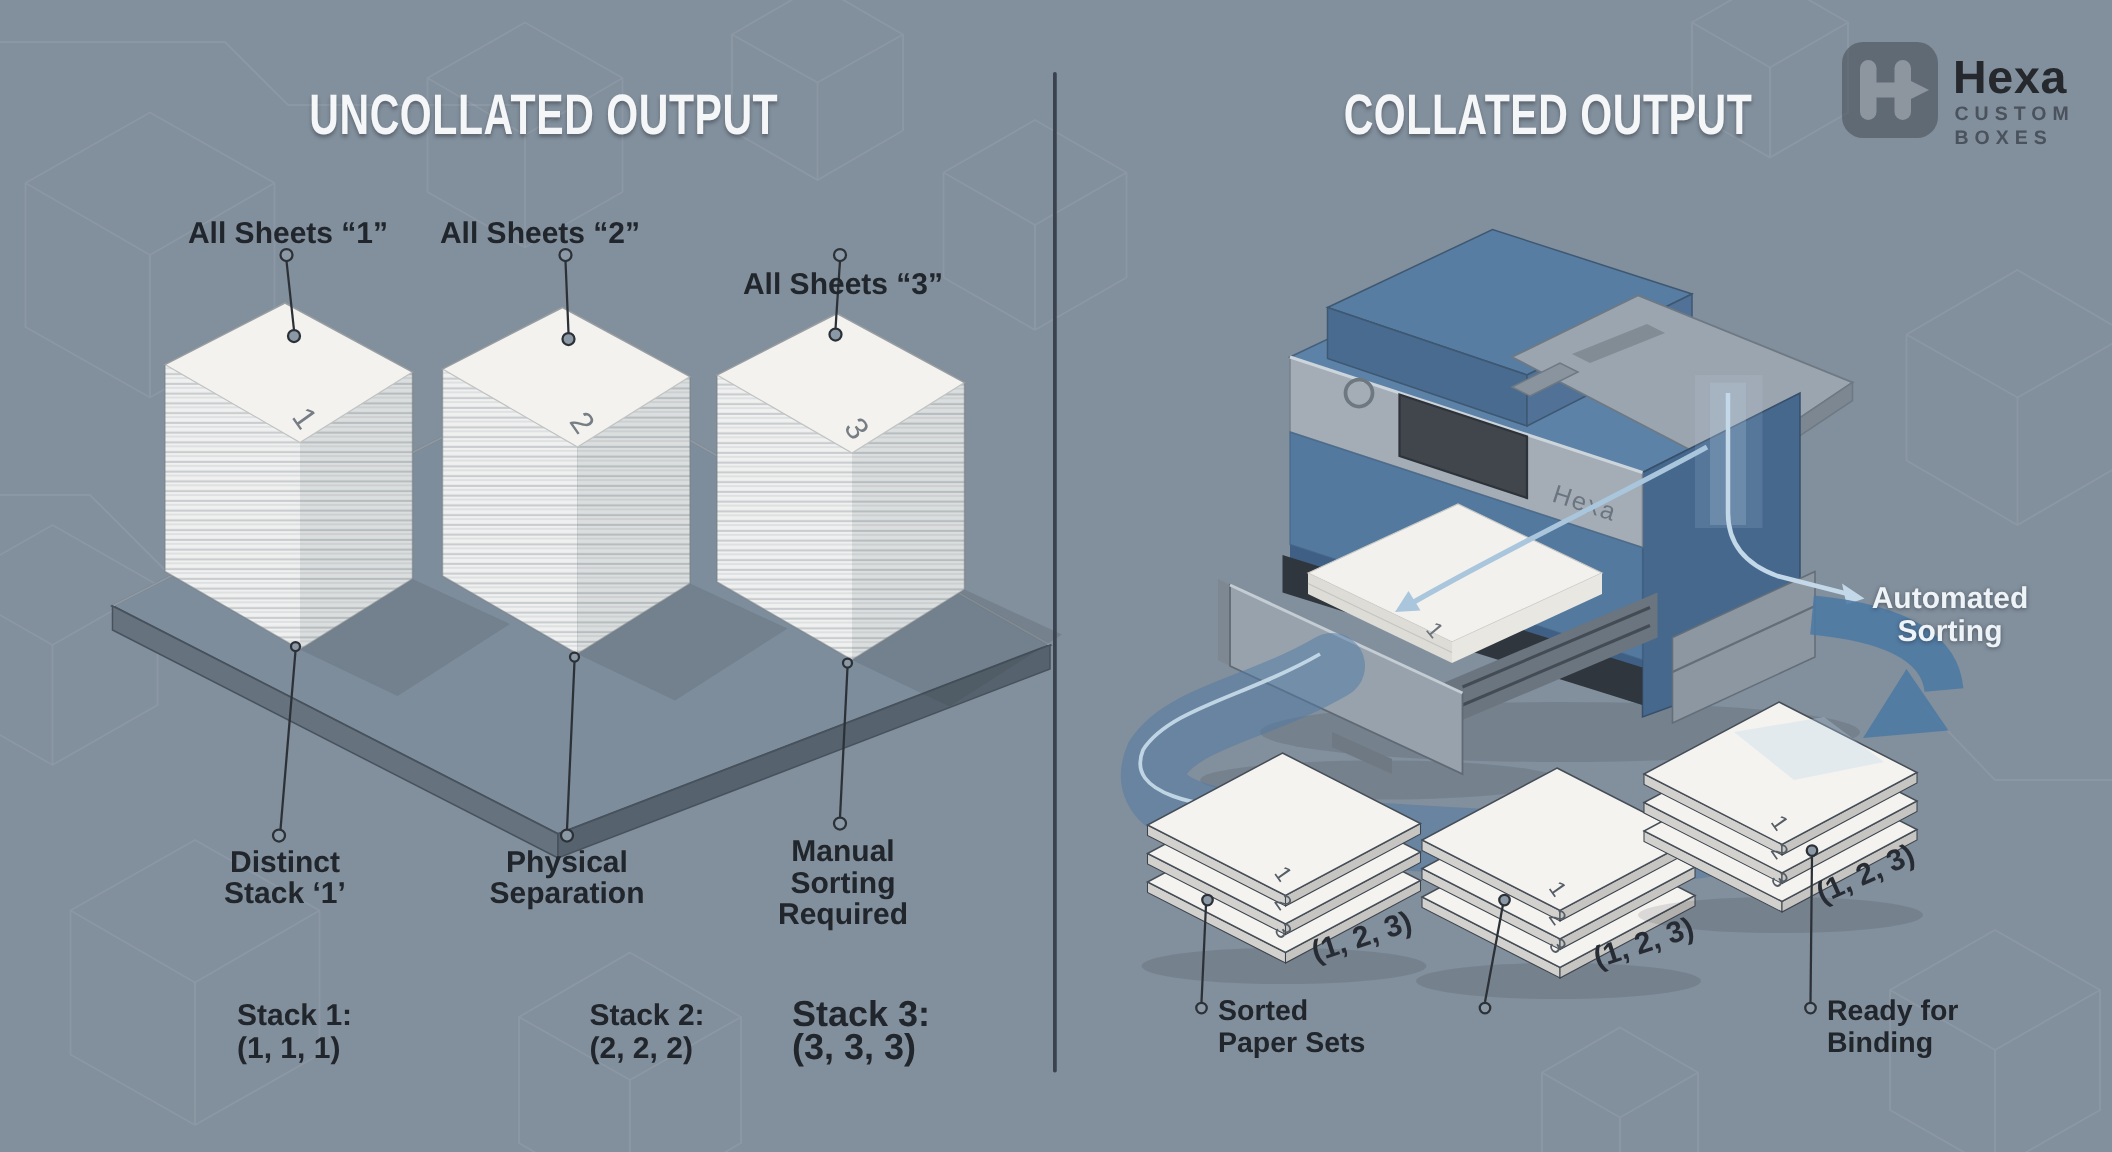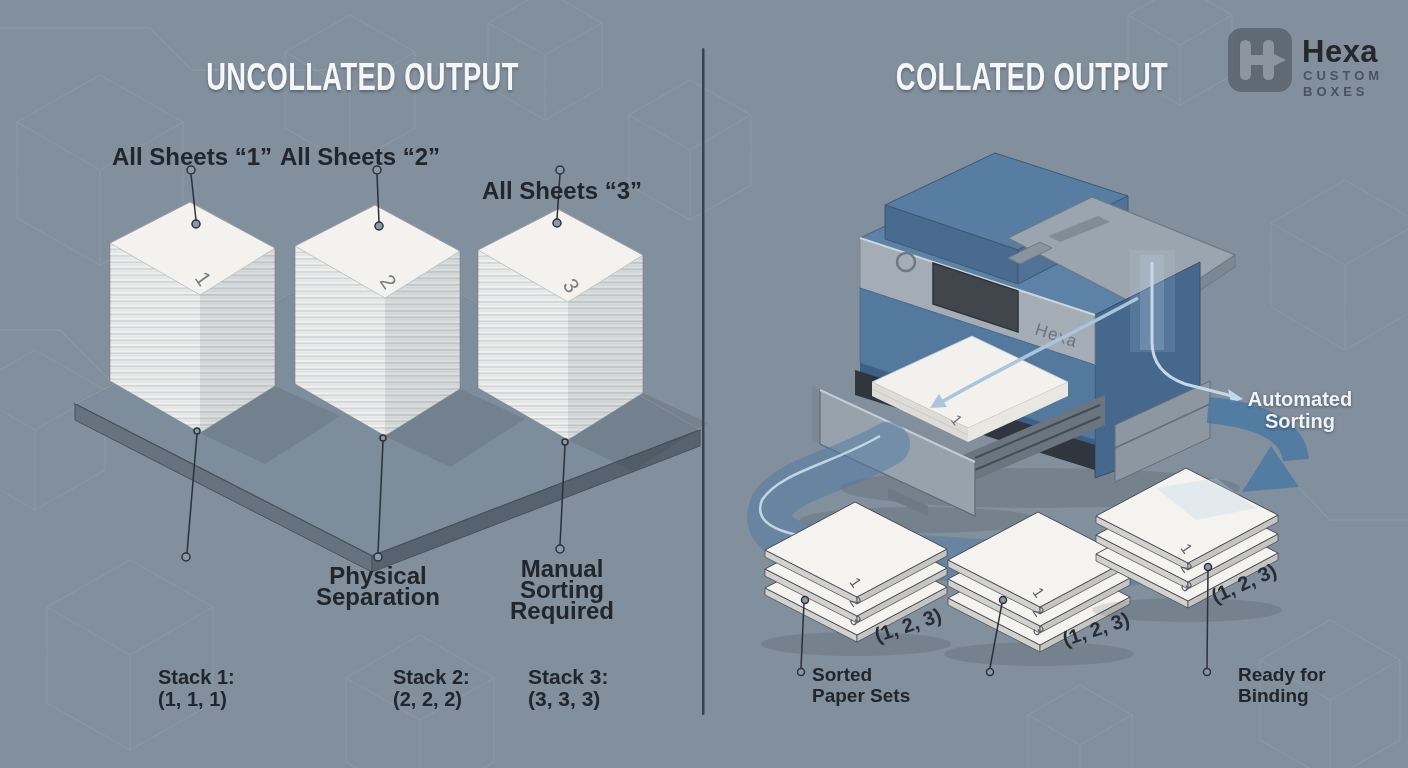--- a/index.html
+++ b/index.html
@@ -4,21 +4,21 @@
 <style>
   html,body{margin:0;padding:0;}
   body{width:1408px;height:768px;overflow:hidden;background:#828f9c;
        font-family:"Liberation Sans","DejaVu Sans",sans-serif;}
   .stage{position:relative;width:1408px;height:768px;background:#828f9c;}
   .abs{position:absolute;}
   svg text{font-family:"Liberation Sans","DejaVu Sans",sans-serif;}
   .ttl{font-weight:bold;color:#f4f6f8;font-size:38px;letter-spacing:.5px;
        text-align:center;transform:scaleX(.72);transform-origin:center;
        text-shadow:0 2px 3px rgba(20,26,34,.35);white-space:nowrap;}
-  .lbl{font-size:24px;line-height:21px;font-weight:bold;color:#21262c;
+  .lbl{font-size:20px;line-height:21px;font-weight:bold;color:#21262c;
        white-space:pre-line;}
   .ctr{text-align:center;}
   .seq{font-size:20px;font-weight:bold;color:#272c34;text-align:center;white-space:nowrap;}
   .wlbl{font-size:20px;line-height:22px;font-weight:bold;color:#eef3f7;
         text-align:center;white-space:pre-line;text-shadow:0 1px 3px rgba(20,28,38,.5);}
   .logo-name{font-size:31px;font-weight:bold;color:#25282d;letter-spacing:.5px;}
   .logo-sub{font-size:13px;font-weight:bold;color:#4a535d;letter-spacing:4px;}
   .badge{width:64px;height:64px;border-radius:14px;background:rgba(62,69,78,.5);}
 </style>
 </head>
@@ -250,43 +250,45 @@
     <rect x="702" y="48" width="2.5" height="667" rx="1.2" fill="#39424e"></rect>
   </svg>
 
   <div class="abs ttl" style="left:20px;top:56px;width:685px;">UNCOLLATED OUTPUT</div>
   <div class="abs ttl" style="left:722px;top:56px;width:620px;">COLLATED OUTPUT</div>
 
   <div class="abs lbl ctr" style="left:92px;top:146px;width:200px;">All Sheets “1”</div>
   <div class="abs lbl ctr" style="left:260px;top:146px;width:200px;">All Sheets “2”</div>
   <div class="abs lbl ctr" style="left:462px;top:164px;width:200px;margin-top:16px;">All Sheets “3”</div>
 
+  <div class="abs lbl ctr" style="left:110px;top:565px;width:160px;">Distinct
+Stack ‘1’</div>
   <div class="abs lbl ctr" style="left:298px;top:565px;width:160px;">Physical
 Separation</div>
   <div class="abs lbl ctr" style="left:482px;top:558px;width:160px;">Manual
 Sorting
 Required</div>
 
   <div class="abs lbl" style="left:158px;top:666px;font-size:20px;line-height:22px;">Stack 1:
 (1, 1, 1)</div>
   <div class="abs lbl" style="left:345px;top:666px;font-size:20px;line-height:22px;margin-left:48px;">Stack 2:
 (2, 2, 2)</div>
-  <div class="abs lbl" style="left:528px;top:666px;font-size:21px;line-height:22px;">Stack 3:
+  <div class="abs lbl" style="left:528px;top:666px;font-size:24px;line-height:22px;">Stack 3:
 (3, 3, 3)</div>
 
   <div class="abs wlbl" style="left:1238px;top:388px;width:124px;">Automated
 Sorting</div>
 
   <div class="abs seq" style="left:856px;top:614px;width:104px;transform:rotate(-18deg);">(1, 2, 3)</div>
   <div class="abs seq" style="left:1044px;top:618px;width:104px;transform:rotate(-18deg);">(1, 2, 3)</div>
   <div class="abs seq" style="left:1192px;top:572px;width:104px;transform:rotate(-24deg);">(1, 2, 3)</div>
 
   <div class="abs lbl" style="left:812px;top:664px;font-size:19px;">Sorted
 Paper Sets</div>
-  <div class="abs lbl" style="left:1218px;top:664px;font-size:19px;margin-left:20px;">Ready for
+  <div class="abs lbl" style="left:1218px;top:664px;font-size:19px;">Ready for
 Binding</div>
 
   <div class="abs" style="left:1228px;top:28px;width:170px;height:72px;">
     <div class="badge abs" style="left:0;top:0;">
       <svg width="64" height="64">
         <g fill="#99a1aa" opacity=".8">
           <rect x="12" y="12" width="11" height="40" rx="5.5"></rect>
           <rect x="35" y="12" width="11" height="40" rx="5.5"></rect>
           <rect x="18" y="27" width="28" height="10"></rect>
           <path d="M44,25 L58,32 L44,39 Z"></path>

